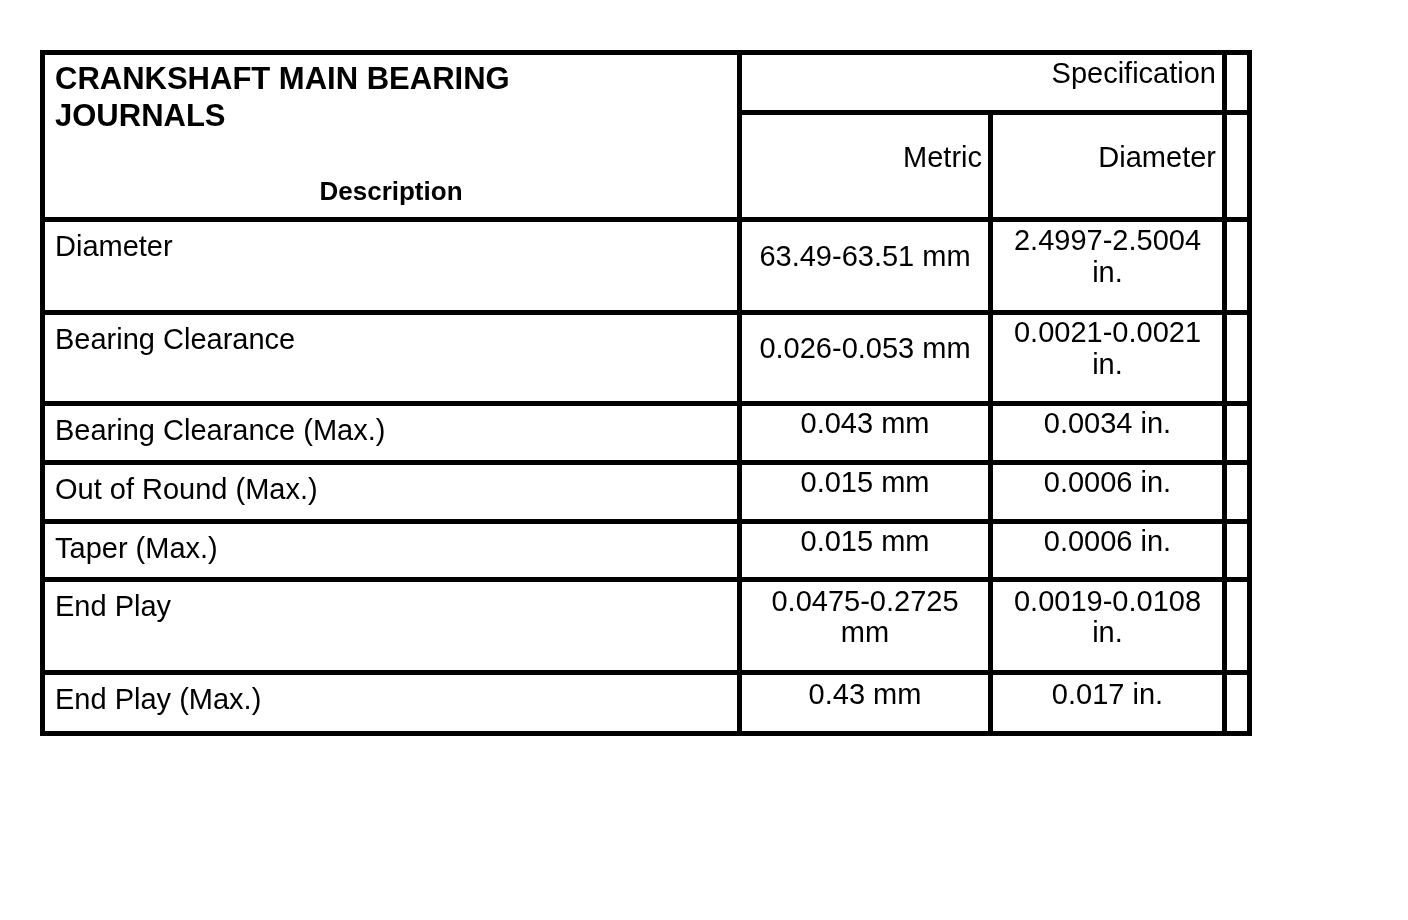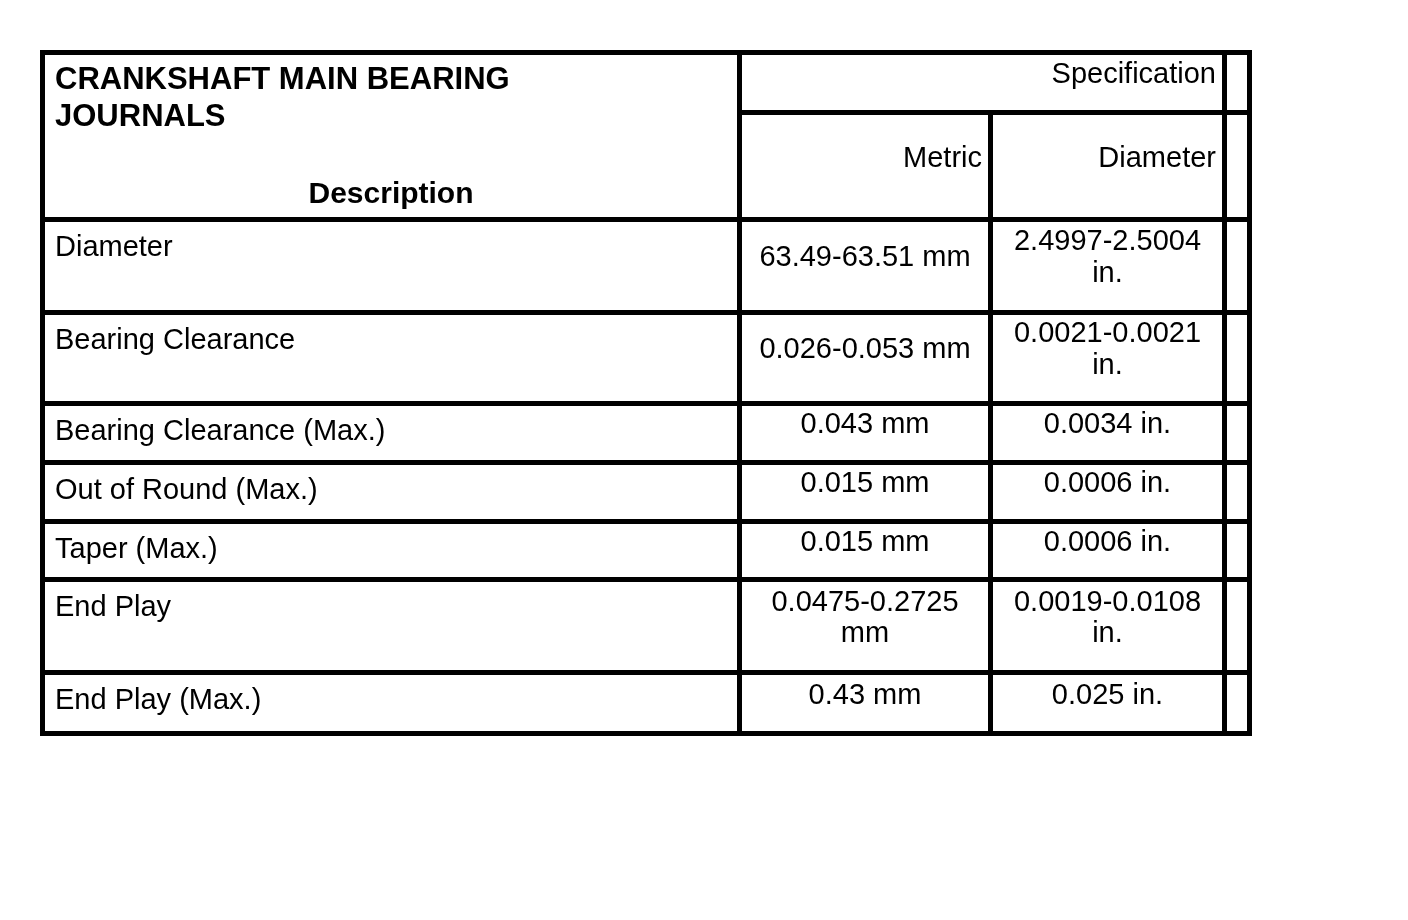--- a/index.html
+++ b/index.html
@@ -52,21 +52,21 @@
   .table-title {
     font-weight: bold;
     font-size: 31px;
     line-height: 1.18;
     max-width: 620px;
   }
   .desc-label {
     font-weight: bold;
     text-align: center;
     margin-top: 42px;
-    font-size: 30px;
+    font-size: 26px;
   }
 
   
   .hdr {
     font-weight: bold;
     text-align: right;
     vertical-align: middle;
     padding: 2px 6px 20px 6px;
   }
 
@@ -159,17 +159,17 @@
   <tr class="row-6">
     <td class="desc-cell">End Play</td>
     <td class="val-cell">0.0475-0.2725 mm</td>
     <td class="val-cell">0.0019-0.0108 in.</td>
     <td class="spacer-cell"></td>
   </tr>
 
   <tr class="row-7">
     <td class="desc-cell">End Play (Max.)</td>
     <td class="val-cell">0.43 mm</td>
-    <td class="val-cell">0.025 in.</td>
+    <td class="val-cell">0.017 in.</td>
     <td class="spacer-cell"></td>
   </tr>
 </tbody>
   </table>
 
 </body></html>

